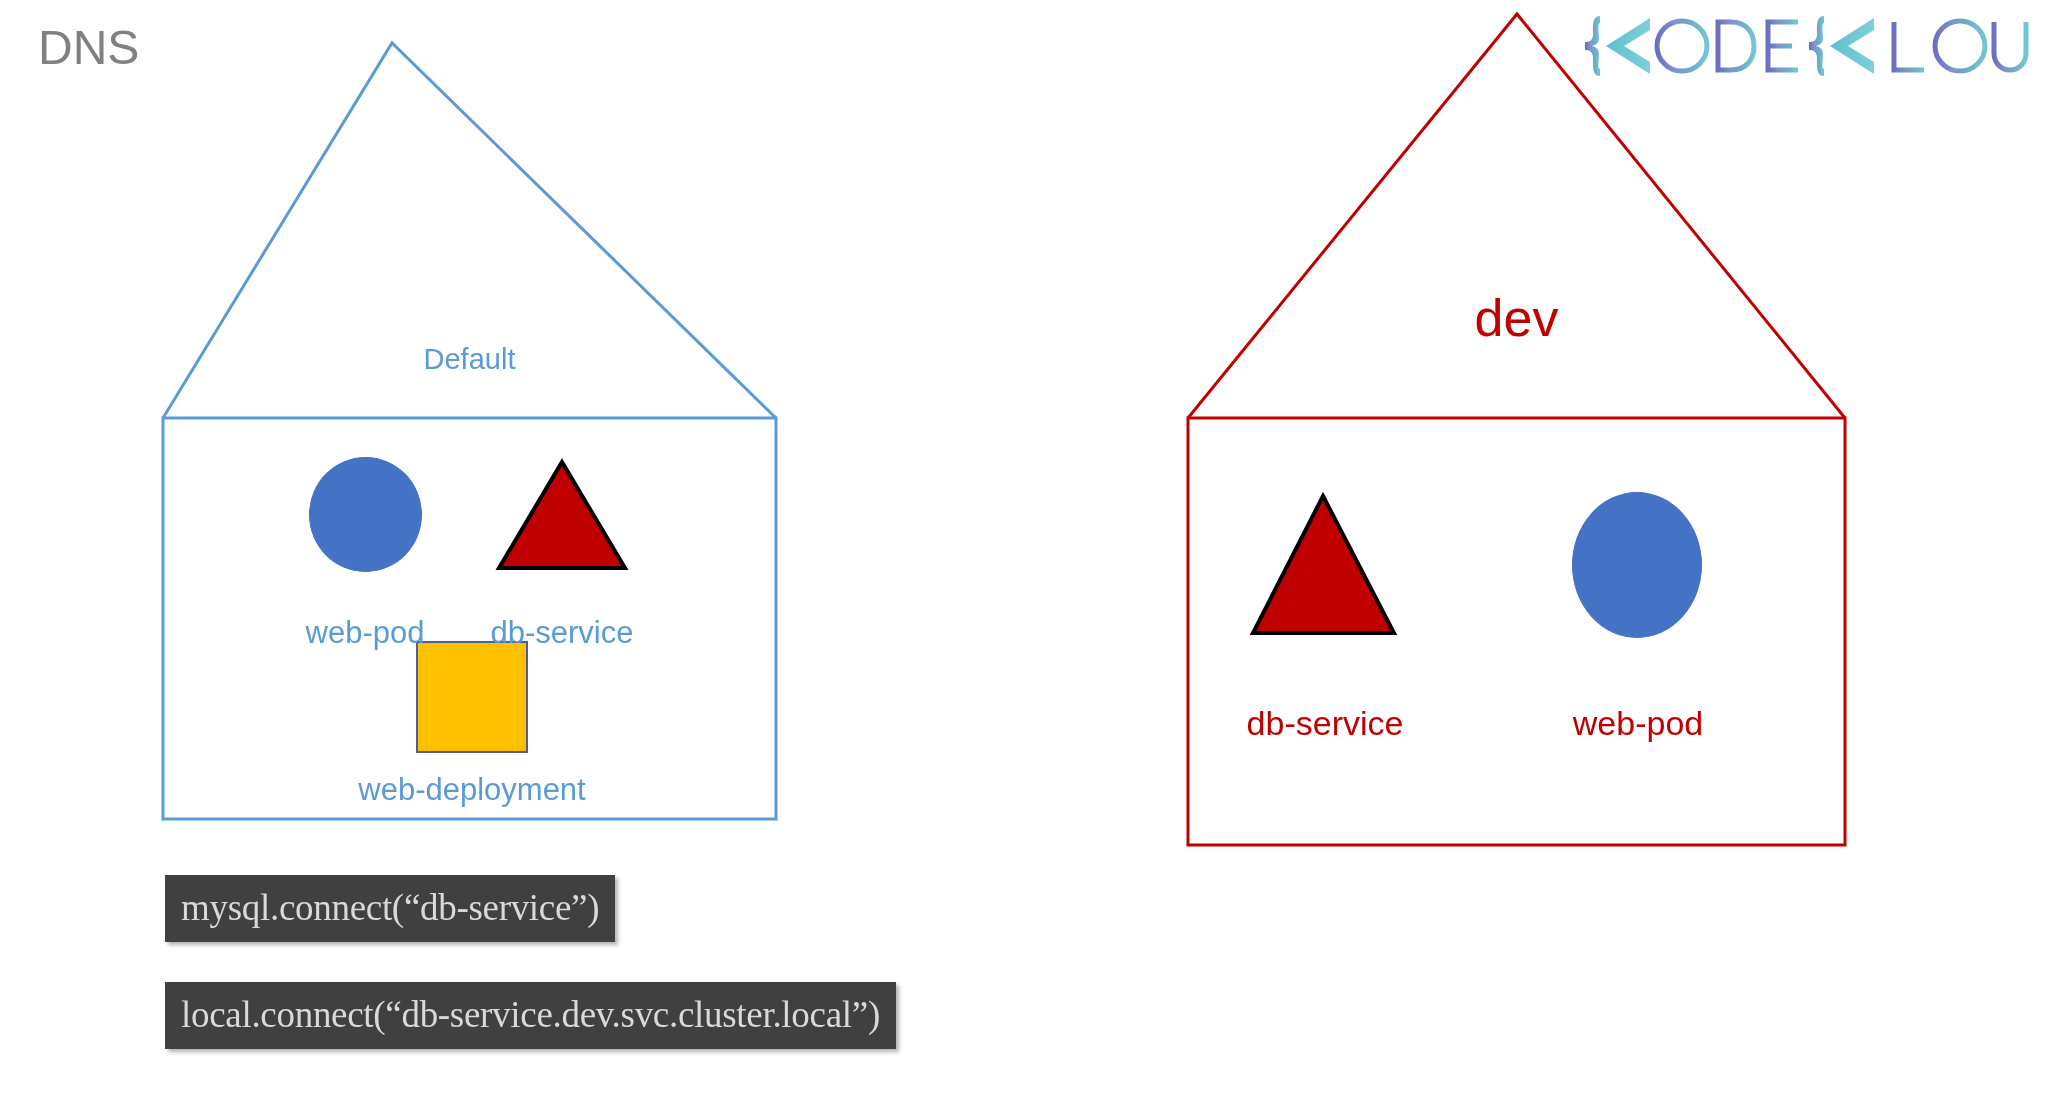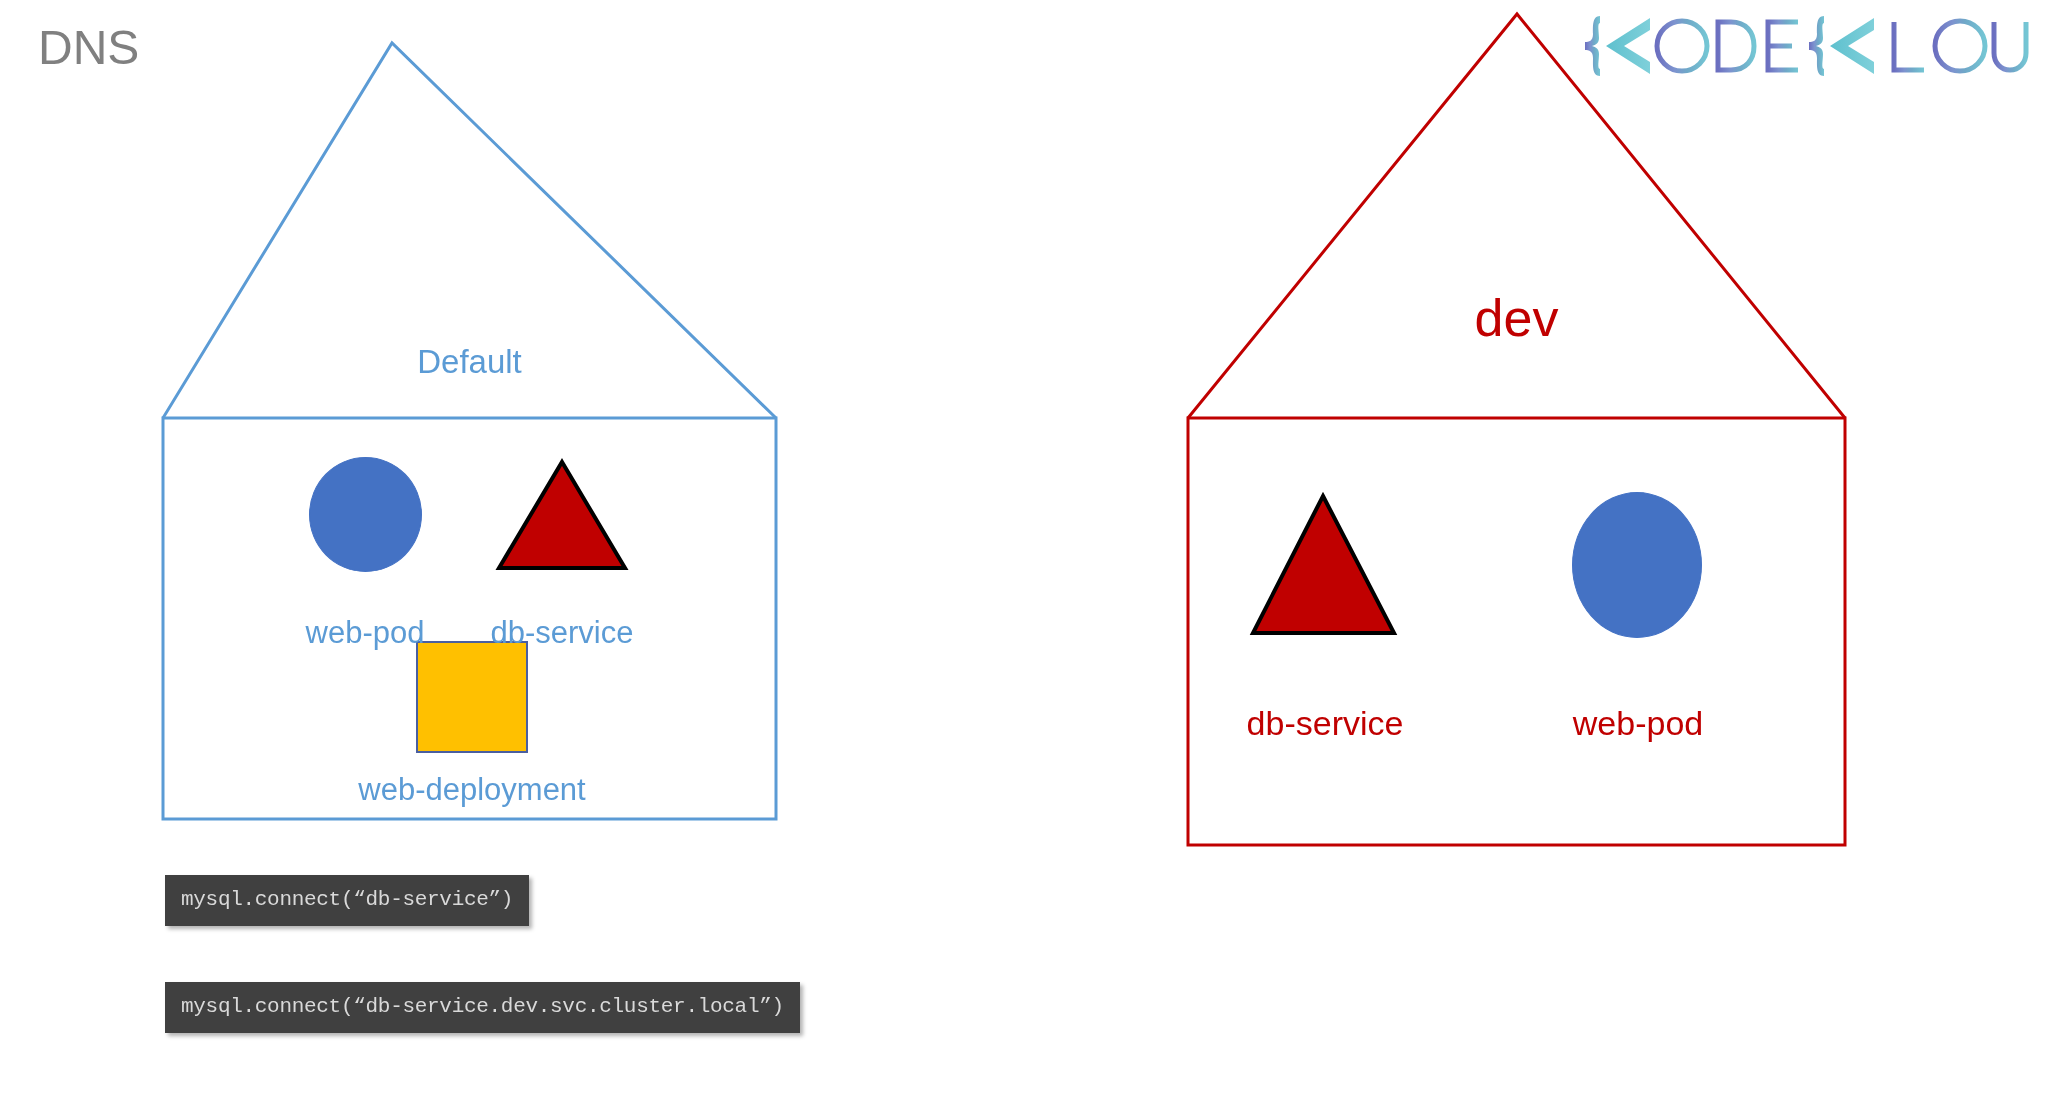--- a/index.html
+++ b/index.html
@@ -54,21 +54,21 @@
   .ns-title {
     position: absolute;
     white-space: nowrap;
     font-weight: 400;
   }
   #ns-default-title {
     left: 163px;
     top: 343px;
     width: 613px;
     text-align: center;
-    font-size: 33px;
+    font-size: 29px;
     color: #5B9BD5;
   }
   #ns-dev-title {
     left: 1188px;
     top: 288px;
     width: 657px;
     text-align: center;
     font-size: 52px;
     color: #C00000;
   }
@@ -115,22 +115,22 @@
   #circle-web-pod-dev       { left: 1572px; top: 492px; width: 130px; height: 146px; }
 
   #cap-db-service-dev       { left: 1230px; top: 668px; width: 190px; }
   #cap-web-pod-dev          { left: 1563px; top: 668px; width: 150px; }
 
   
   .code-box {
     position: absolute;
     background: #404040;
     color: #D9D9D9;
-    font-family: Liberation Mono, monospace;
-    font-size: 21px;
+    font-family: Liberation Serif, serif;
+    font-size: 37px;
     line-height: 1;
     padding: 14px 16px 16px 16px;
     box-sizing: border-box;
     white-space: nowrap;
     box-shadow: 3px 3px 4px rgba(0,0,0,0.30);
     letter-spacing: -0.3px;
   }
   #code-short { left: 165px; top: 875px; }
   #code-fqdn  { left: 165px; top: 982px; }
 </style>
@@ -209,15 +209,15 @@
   </svg>
 
   <div class="shape circle" id="circle-web-pod-dev"></div>
 
   <div class="caption cap-red" id="cap-db-service-dev">db-service</div>
 
   <div class="caption cap-red" id="cap-web-pod-dev">web-pod</div>
 
   <div class="code-box" id="code-short">mysql.connect(“db-service”)</div>
 
-  <div class="code-box" id="code-fqdn">mysql.connect(“db-service.dev.svc.cluster.local”)</div>
+  <div class="code-box" id="code-fqdn">local.connect(“db-service.dev.svc.cluster.local”)</div>
 
 </div>
 
 </body></html>

